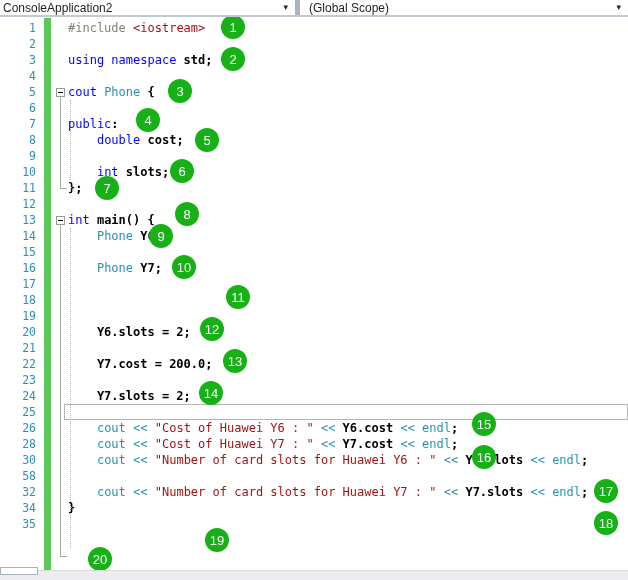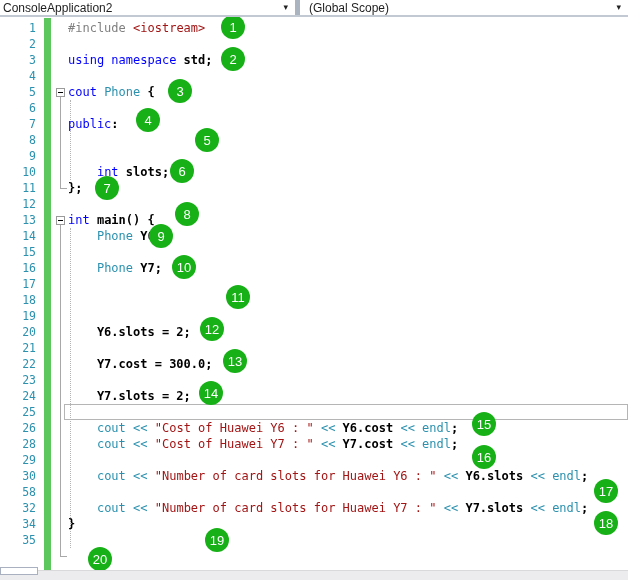--- a/index.html
+++ b/index.html
@@ -99,41 +99,40 @@
 
 <div class="editor">
   <div class="lines" id="lines">
       <div class="row"><span class="lnum">1</span><span class="lcode"><span class="c-dir">#include</span><span class="c-txt"> </span><span class="c-str">&lt;iostream&gt;</span></span></div>
       <div class="row"><span class="lnum">2</span><span class="lcode"></span></div>
       <div class="row"><span class="lnum">3</span><span class="lcode"><span class="c-kw">using</span><span class="c-txt"> </span><span class="c-kw">namespace</span><span class="c-txt"> std;</span></span></div>
       <div class="row"><span class="lnum">4</span><span class="lcode"></span></div>
       <div class="row"><span class="lnum">5</span><span class="lcode"><span class="c-kw">cout</span><span class="c-txt"> </span><span class="c-type">Phone</span><span class="c-txt"> {</span></span></div>
       <div class="row"><span class="lnum">6</span><span class="lcode"></span></div>
       <div class="row"><span class="lnum">7</span><span class="lcode"><span class="c-kw">public</span><span class="c-txt">:</span></span></div>
-      <div class="row"><span class="lnum">8</span></div>
+      <div class="row"><span class="lnum">8</span><span class="lcode"><span class="c-txt">    </span><span class="c-kw">double</span><span class="c-txt"> cost;</span></span></div>
       <div class="row"><span class="lnum">9</span><span class="lcode"></span></div>
       <div class="row"><span class="lnum">10</span><span class="lcode"><span class="c-txt">    </span><span class="c-kw">int</span><span class="c-txt"> slots;</span></span></div>
       <div class="row"><span class="lnum">11</span><span class="lcode"><span class="c-txt">};</span></span></div>
       <div class="row"><span class="lnum">12</span><span class="lcode"></span></div>
       <div class="row"><span class="lnum">13</span><span class="lcode"><span class="c-kw">int</span><span class="c-txt"> main() {</span></span></div>
       <div class="row"><span class="lnum">14</span><span class="lcode"><span class="c-txt">    </span><span class="c-type">Phone</span><span class="c-txt"> Y6;</span></span></div>
       <div class="row"><span class="lnum">15</span><span class="lcode"></span></div>
       <div class="row"><span class="lnum">16</span><span class="lcode"><span class="c-txt">    </span><span class="c-type">Phone</span><span class="c-txt"> Y7;</span></span></div>
       <div class="row"><span class="lnum">17</span><span class="lcode"></span></div>
       <div class="row"><span class="lnum">18</span></div>
       <div class="row"><span class="lnum">19</span><span class="lcode"></span></div>
       <div class="row"><span class="lnum">20</span><span class="lcode"><span class="c-txt">    Y6.slots = 2;</span></span></div>
       <div class="row"><span class="lnum">21</span><span class="lcode"></span></div>
-      <div class="row"><span class="lnum">22</span><span class="lcode"><span class="c-txt">    Y7.cost = 300.0;</span></span></div>
+      <div class="row"><span class="lnum">22</span><span class="lcode"><span class="c-txt">    Y7.cost = 200.0;</span></span></div>
       <div class="row"><span class="lnum">23</span><span class="lcode"></span></div>
       <div class="row"><span class="lnum">24</span><span class="lcode"><span class="c-txt">    Y7.slots = 2;</span></span></div>
       <div class="row"><span class="lnum">25</span><span class="lcode"></span></div>
       <div class="row"><span class="lnum">26</span><span class="lcode"><span class="c-txt">    </span><span class="c-type">cout</span><span class="c-txt"> </span><span class="c-op">&lt;&lt;</span><span class="c-txt"> </span><span class="c-str">"Cost of Huawei Y6 : "</span><span class="c-txt"> </span><span class="c-op">&lt;&lt;</span><span class="c-txt"> Y6.cost </span><span class="c-op">&lt;&lt;</span><span class="c-txt"> </span><span class="c-type">endl</span><span class="c-txt">;</span></span></div>
       <div class="row"><span class="lnum">28</span><span class="lcode"><span class="c-txt">    </span><span class="c-type">cout</span><span class="c-txt"> </span><span class="c-op">&lt;&lt;</span><span class="c-txt"> </span><span class="c-str">"Cost of Huawei Y7 : "</span><span class="c-txt"> </span><span class="c-op">&lt;&lt;</span><span class="c-txt"> Y7.cost </span><span class="c-op">&lt;&lt;</span><span class="c-txt"> </span><span class="c-type">endl</span><span class="c-txt">;</span></span></div>
-      <div class="row"><span class="lnum">29</span><span class="lcode"></span></div>
       <div class="row"><span class="lnum">30</span><span class="lcode"><span class="c-txt">    </span><span class="c-type">cout</span><span class="c-txt"> </span><span class="c-op">&lt;&lt;</span><span class="c-txt"> </span><span class="c-str">"Number of card slots for Huawei Y6 : "</span><span class="c-txt"> </span><span class="c-op">&lt;&lt;</span><span class="c-txt"> Y6.slots </span><span class="c-op">&lt;&lt;</span><span class="c-txt"> </span><span class="c-type">endl</span><span class="c-txt">;</span></span></div>
       <div class="row"><span class="lnum">58</span><span class="lcode"></span></div>
       <div class="row"><span class="lnum">32</span><span class="lcode"><span class="c-txt">    </span><span class="c-type">cout</span><span class="c-txt"> </span><span class="c-op">&lt;&lt;</span><span class="c-txt"> </span><span class="c-str">"Number of card slots for Huawei Y7 : "</span><span class="c-txt"> </span><span class="c-op">&lt;&lt;</span><span class="c-txt"> Y7.slots </span><span class="c-op">&lt;&lt;</span><span class="c-txt"> </span><span class="c-type">endl</span><span class="c-txt">;</span></span></div>
       <div class="row"><span class="lnum">34</span><span class="lcode"><span class="c-txt">}</span></span></div>
       <div class="row"><span class="lnum">35</span><span class="lcode"></span></div>
     </div>
   <div class="change-bar"></div>
 </div>
 
 <div class="deco">

